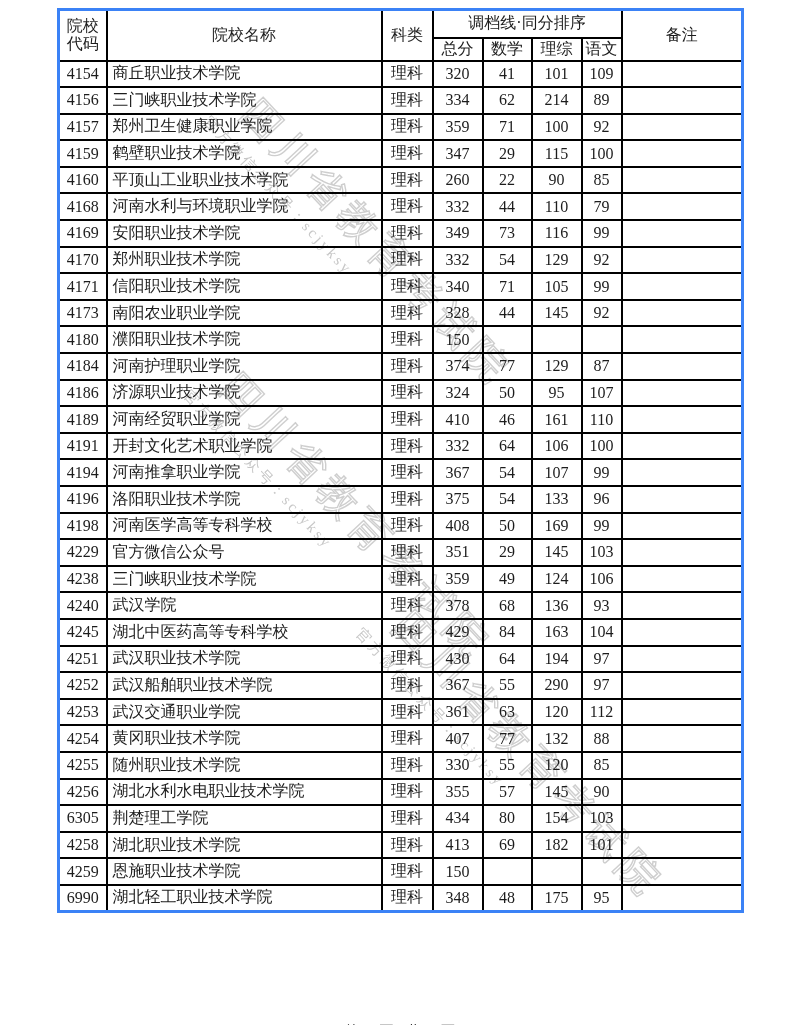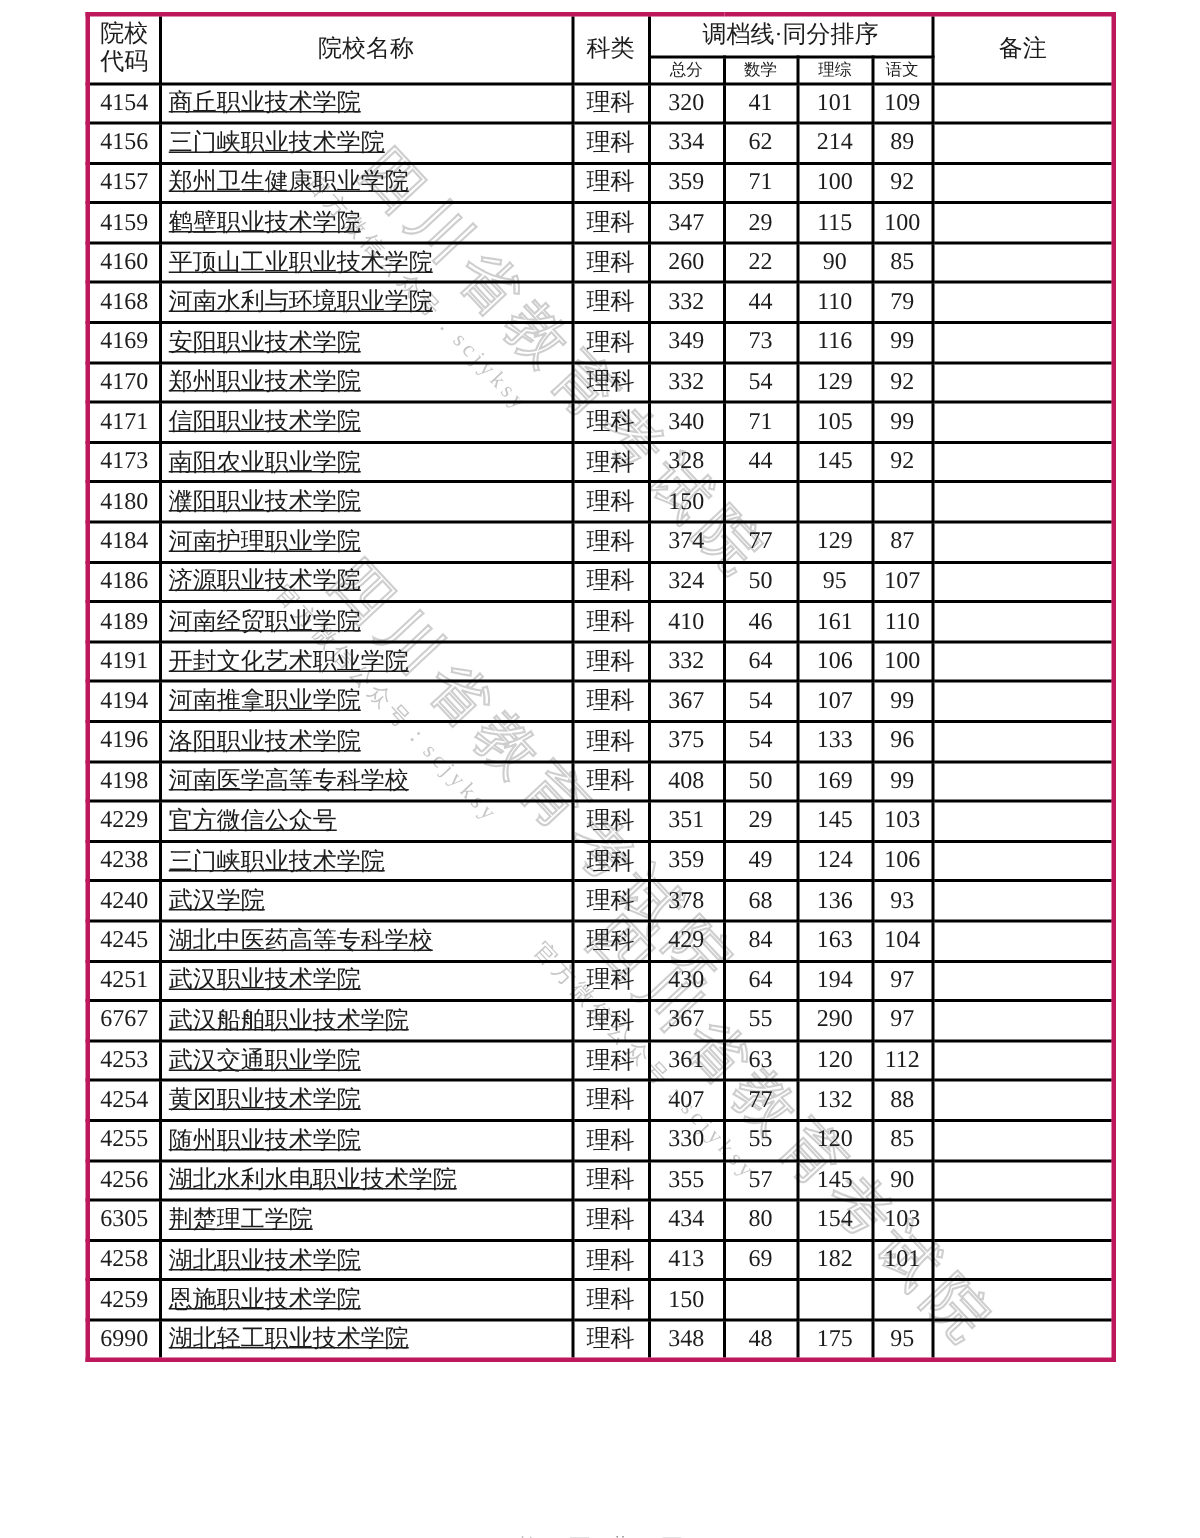--- a/index.html
+++ b/index.html
@@ -26,32 +26,32 @@
     -webkit-text-stroke:0;
   }
   .wm1 { left:268px; top:86px; }
   .wm2 { left:248px; top:360px; }
   .wm3 { left:420px; top:598px; }
 
   
   table.score-table {
     position:absolute; left:57px; top:8px; width:684px;
     border-collapse:collapse; table-layout:fixed;
-    border:3px solid #be185d; background:transparent; z-index:2;
+    border:3px solid #3b82f6; background:transparent; z-index:2;
   }
   th, td {
     border:2px solid #000; padding:0; text-align:center;
     font-weight:normal; overflow:hidden; white-space:nowrap;
     color:#1c1c1c;
   }
   thead tr.main-head th { height:28px; font-size:16px; }
-  thead tr.sub-head th  { height:18px; font-size:11px; }
+  thead tr.sub-head th  { height:18px; font-size:16px; }
   th.code-head { white-space:normal; line-height:1.15; font-size:15px; padding:0 6px; }
   tbody td { height:26.6px; font-size:16px; }
-  td.name-cell { text-align:left; padding-left:5px; font-size:16px;text-decoration:underline; }
+  td.name-cell { text-align:left; padding-left:5px; font-size:16px; }
 
   
   .footer {
     position:absolute; left:0; top:999px; width:800px; text-align:center;
     font-size:13.5px; z-index:2; color:#1c1c1c;margin-top:23px;
   }
   .footer .num { font-family:"Liberation Sans","DejaVu Sans",sans-serif; margin:0 3px; }
 </style>
 </head>
 <body>
@@ -322,21 +322,21 @@
           <td>4251</td>
           <td class="name-cell">武汉职业技术学院</td>
           <td>理科</td>
           <td>430</td>
           <td>64</td>
           <td>194</td>
           <td>97</td>
           <td></td>
         </tr>
         <tr>
-          <td>6767</td>
+          <td>4252</td>
           <td class="name-cell">武汉船舶职业技术学院</td>
           <td>理科</td>
           <td>367</td>
           <td>55</td>
           <td>290</td>
           <td>97</td>
           <td></td>
         </tr>
         <tr>
           <td>4253</td>

